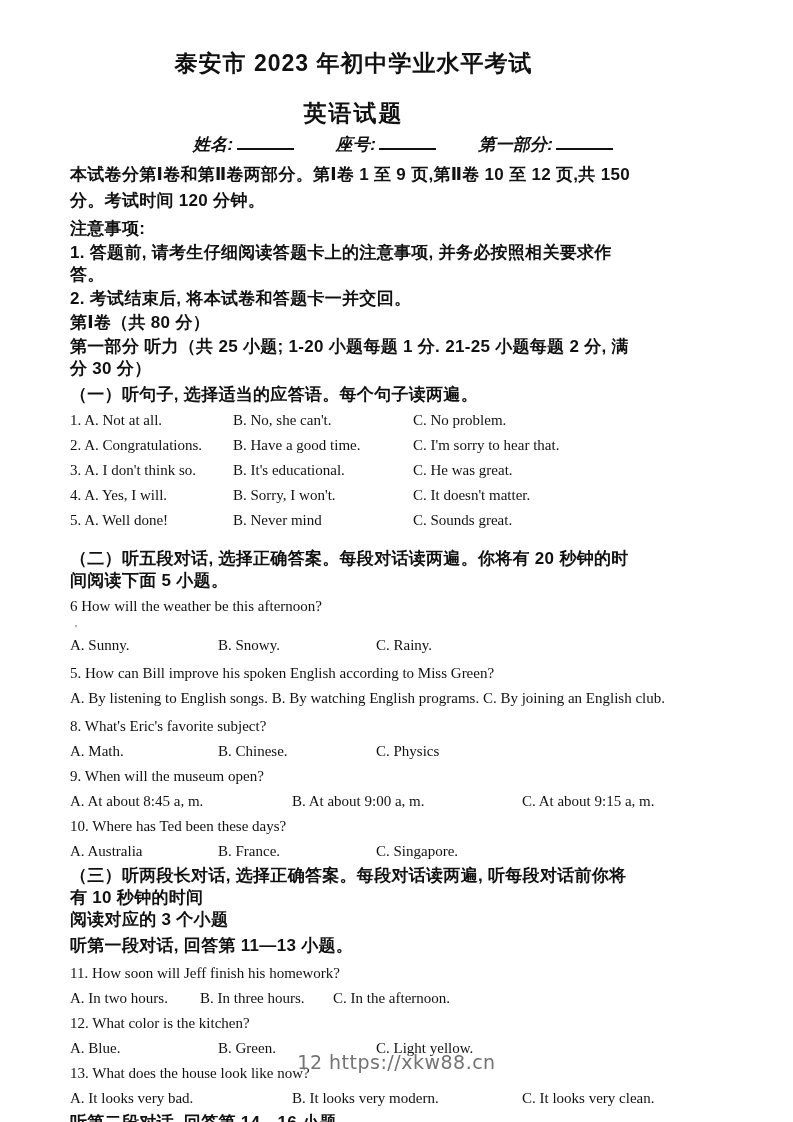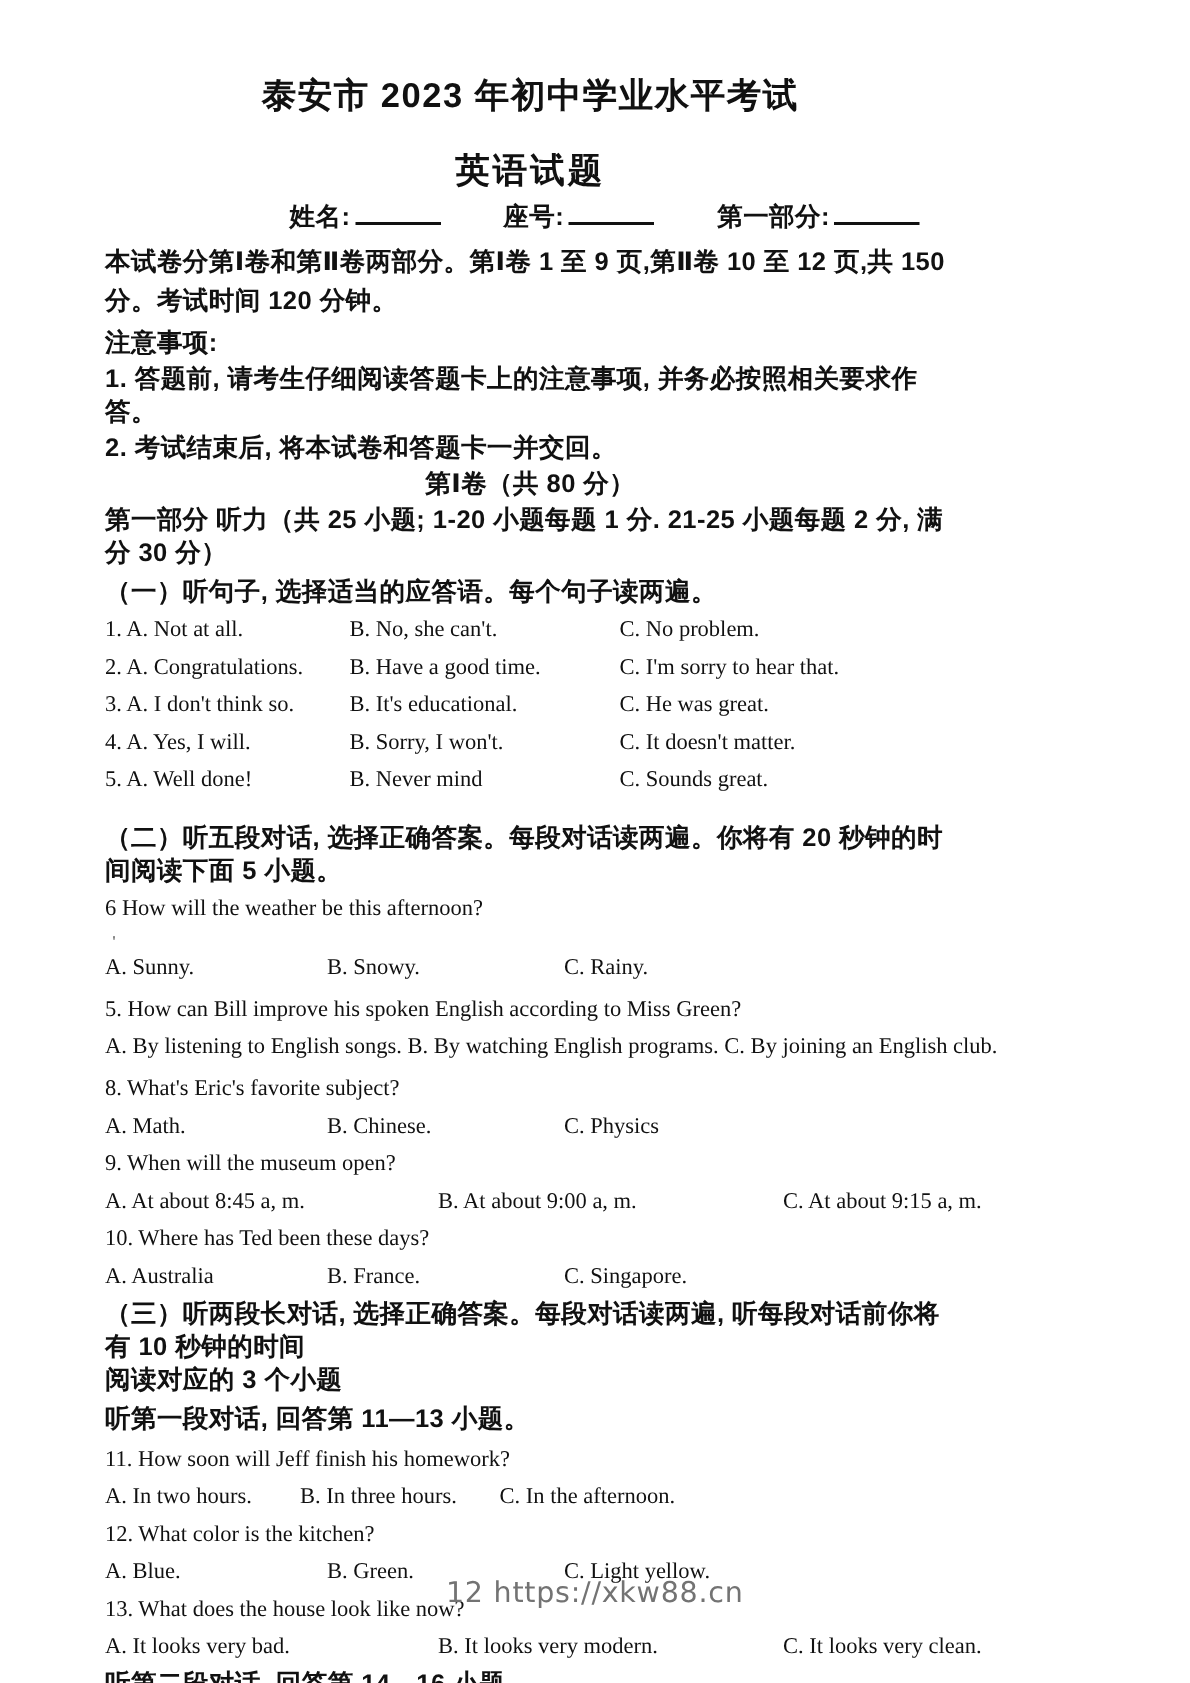--- a/index.html
+++ b/index.html
@@ -44,31 +44,32 @@
     text-align: center;
     margin-bottom: 8px;
     letter-spacing: 2px;
   }
   .fields {
     display: flex;
     padding-left: 123px;
     gap: 42px;
     margin-bottom: 6px;
     align-items: flex-end;
+    font-style: italic;
   }
   .field { white-space: nowrap; }
   .blank {
     display: inline-block;
     width: 57px;
     height: 14px;
     border-bottom: 2px solid #111;
     margin-left: 3px;
   }
   .intro { margin-bottom: 4px; line-height: 26px; }
-  .center { text-align: center; }
+  .center { }
   .vol { margin-bottom: 2px; }
   .part1 { margin-bottom: 4px; }
   .sec-head { margin-bottom: 6px; }
   .sec2-head { margin-top: 20px; margin-bottom: 6px; }
   .sec3-l1 { margin-bottom: 0; }
   .sec3-l2 { margin-bottom: 4px; }
   .dlg { margin-bottom: 8px; }
   .opts { display: grid; }
   .g-std    { grid-template-columns: 163px 180px 1fr; }
   .g-mid    { grid-template-columns: 148px 158px 1fr; }

